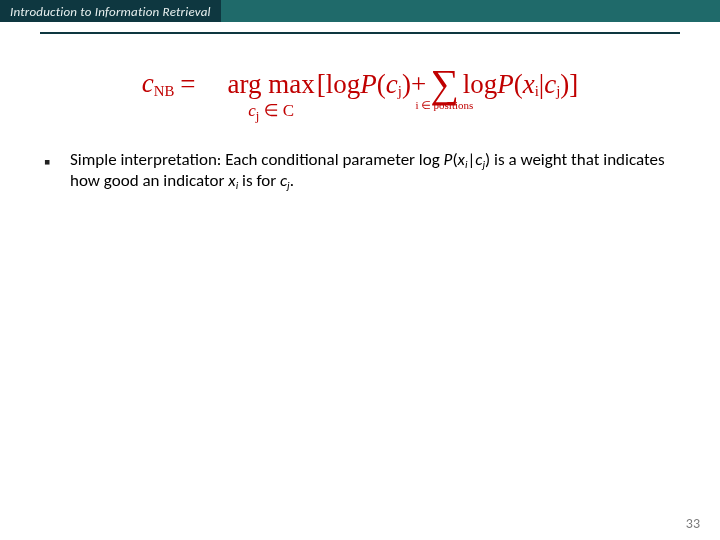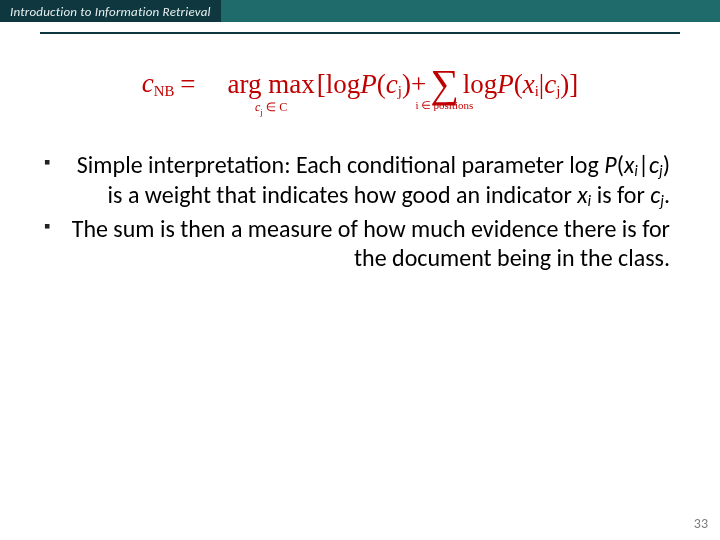--- a/index.html
+++ b/index.html
@@ -8,30 +8,30 @@
   .top-band { width:100%; height:22px; background:#1f6a6a; display:flex; align-items:center; }
   .top-band .dark { height:22px; background:#0e3740; padding:0 10px; display:flex; align-items:center; color:#e8f0ef; font-style:italic; font-size:13px; letter-spacing:.2px; }
   .title-wrap { padding:16px 40px 2px 40px; }
   .title { font-size:37px; color:#222; font-weight:400; line-height:1.05; }
   .title-rule { margin:10px 40px 0 40px; height:0; border-top:2.5px solid #0e3740; }
   .formula { margin:26px auto 0 auto; width:640px; text-align:center; font-family:'Cambria Math','Times New Roman',serif; color:#c00000; }
   .formula .main { font-size:27px; display:flex; justify-content:center; align-items:flex-end; gap:0; white-space:nowrap; flex-wrap:nowrap; }
   .formula i { font-style:italic; }
   .sub { font-size:.55em; vertical-align:-4px; }
   .argmax { position:relative; display:inline-block; padding:0 2px;margin-left:24px; }
-  .argmax .under { position:absolute; left:50%; transform:translateX(-50%); top:100%; font-size:12px; white-space:nowrap; }
+  .argmax .under { position:absolute; left:50%; transform:translateX(-50%); top:100%; font-size:17px; white-space:nowrap; }
   .sigma { position:relative; display:inline-block; font-size:34px; line-height:1; padding:0 4px; }
   .sigma .sym { font-size:40px; position:relative; top:4px; }
   .sigma .under { position:absolute; left:50%; transform:translateX(-50%); top:100%; font-size:11px; white-space:nowrap;text-align:center; }
   .bullets { margin:50px 50px 0 70px; }
-  .bullets li { list-style:none; position:relative; font-size:24px; line-height:1.22; margin-bottom:4px;text-align:right; }
+  .bullets li { list-style:none; position:relative; font-size:17px; line-height:1.22; margin-bottom:4px; }
   .bullets li::before { content:"▪"; position:absolute; left:-26px; top:2px; font-size:18px; color:#222; }
   .subi { font-size:.65em; vertical-align:-3px; font-style:italic; }
   .mathi { font-style:italic; }
-  .page-num { position:absolute; right:12px; bottom:8px; font-size:14px; color:#7a7a7a; }
+  .page-num { position:absolute; right:20px; bottom:8px; font-size:14px; color:#7a7a7a; }
 </style>
 </head>
 <body>
 
 <div class="slide">
 
   <div class="top-band">
     <div class="dark">Introduction to Information Retrieval</div>
   </div>
 
@@ -67,19 +67,16 @@
         <span class="sub">j</span>
       <span>)</span>
       <span>]</span>
     </div>
   </div>
 
   <ul class="bullets">
     <li>
       <span>Simple interpretation: Each conditional parameter log </span><span class="mathi">P</span><span>(</span><span class="mathi">x</span><span class="subi">i</span><span>|</span><span class="mathi">c</span><span class="subi">j</span><span>)</span><span> is a weight that indicates how good an indicator </span><span class="mathi">x</span><span class="subi">i</span><span> is for </span><span class="mathi">c</span><span class="subi">j</span><span>.</span>
     </li>
-    <li>
-      <span>The sum is then a measure of how much evidence there is for the document being in the class.</span>
-    </li>
   </ul>
 
   <div class="page-num">33</div>
 </div>
 
 </body></html>

